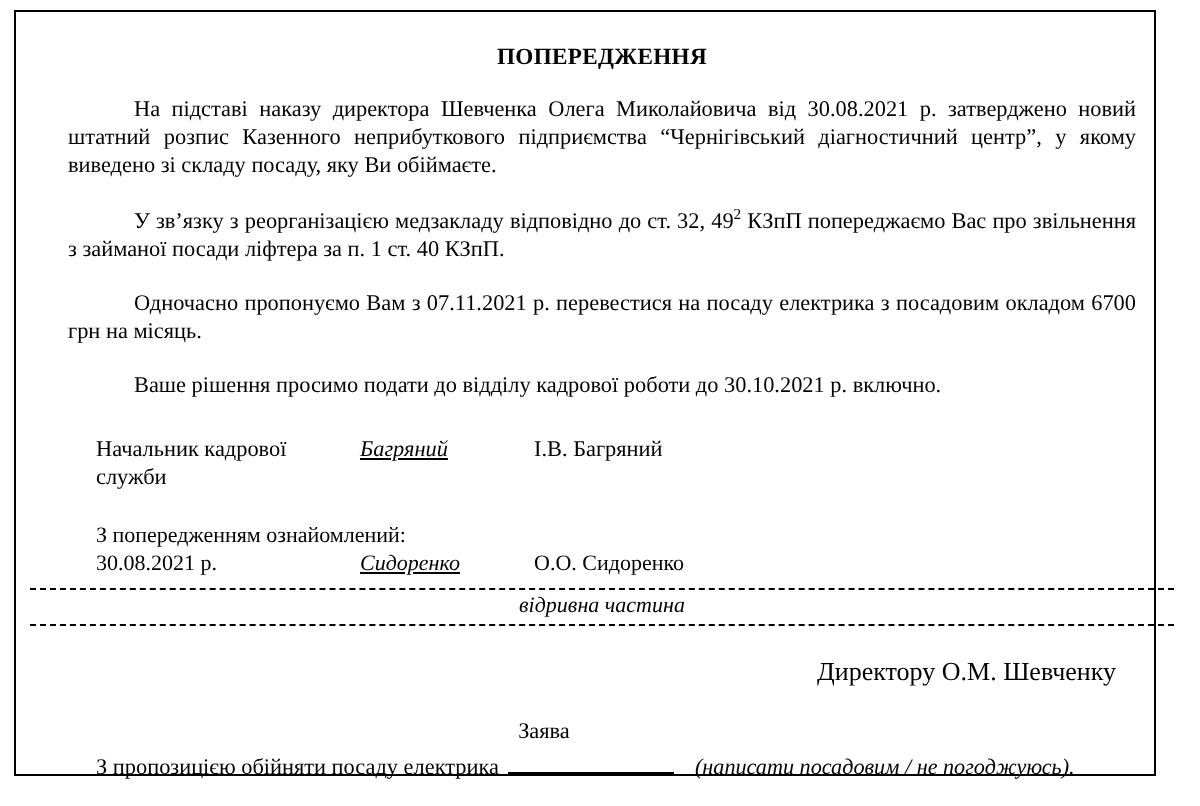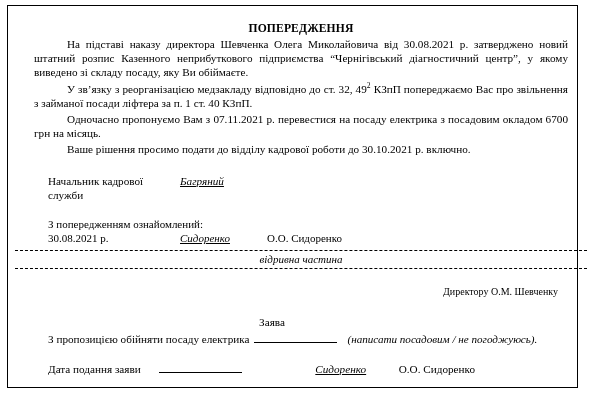--- a/index.html
+++ b/index.html
@@ -50,21 +50,21 @@
     letter-spacing: 0.15px;
     margin-top: 10px;
   }
 
   .para {
     text-align: justify;
     text-justify: inter-word;
     text-indent: 33px;
     font-size: 11.2px;
     line-height: 14.2px;
-    margin-top: 2px;
+    margin-top: 13px;
   }
   .para:first-of-type { margin-top: 5px; }
 
   
   .sig-block {
     margin-top: 17px;
     font-size: 11.2px;
     line-height: 14.2px;
     padding-left: 14px;
   }
@@ -103,21 +103,21 @@
     text-align: center;
     font-style: italic;
     font-size: 11px;
     line-height: 15px;
     padding: 1px 0 1px 0;
   }
 
   
   .addressee2 {
     text-align: right;
-    font-size: 10px;
+    font-size: 13px;
     line-height: 14px;
     padding-top: 16px;
     padding-right: 10px;
   }
   .app-title {
     text-align: center;
     font-size: 11.2px;
     line-height: 14px;
     margin-top: 16px;
     padding-right: 58px;
@@ -194,20 +194,21 @@
     <div class="para"><span>У зв’язку з реорганізацією медзакладу відповідно до ст. 32, 49</span><sup class="sup2">2</sup><span> КЗпП попереджаємо Вас про звільнення з займаної посади ліфтера за п. 1 ст. 40 КЗпП.</span></div>
 
     <div class="para">Одночасно пропонуємо Вам з 07.11.2021 р. перевестися на посаду електрика з посадовим окладом 6700 грн на місяць.</div>
 
     <div class="para">Ваше рішення просимо подати до відділу кадрової роботи до 30.10.2021 р. включно.</div>
 
     <div class="sig-block">
       <div class="sig-row">
         <span class="sig-role">Начальник кадрової служби</span>
         <span class="sig-scrawl">Багряний</span>
+        <span class="sig-name">І.В. Багряний</span>
       </div>
     </div>
 
     <div class="ack-block">
       <div>З попередженням ознайомлений:</div>
       <div class="sig-row">
         <span class="ack-date">30.08.2021 р.</span>
         <span class="sig-scrawl">Сидоренко</span>
         <span class="sig-name">О.О. Сидоренко</span>
       </div>

